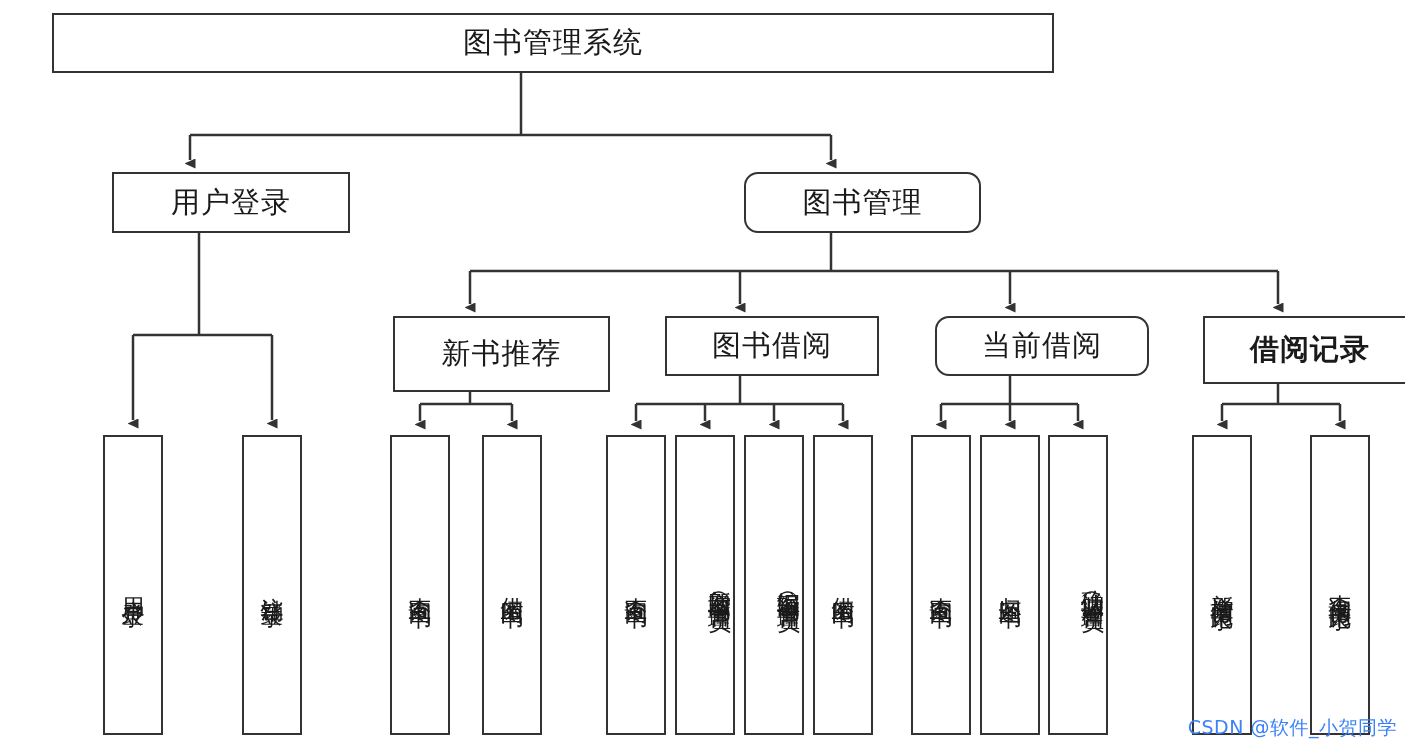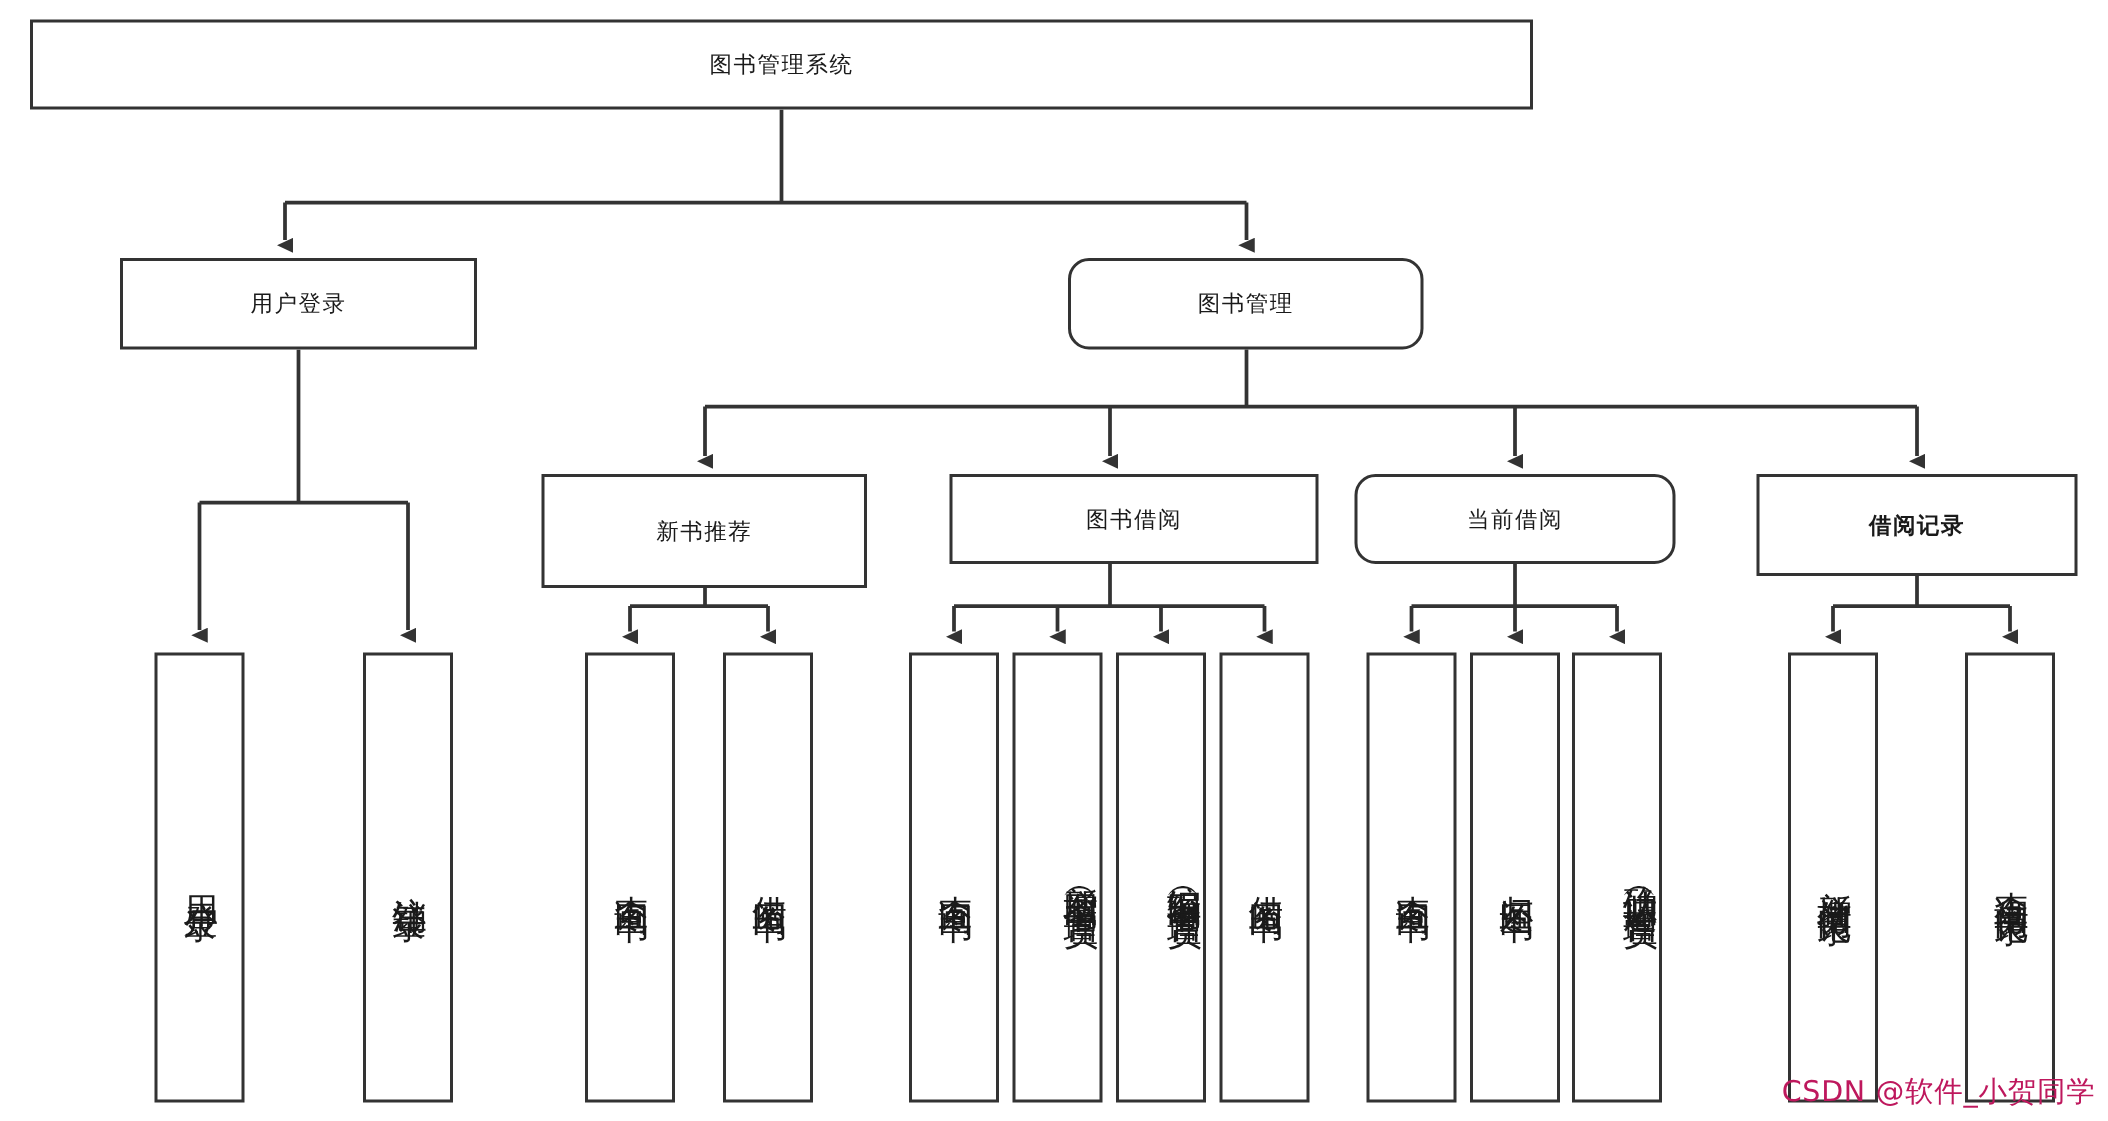--- a/index.html
+++ b/index.html
@@ -29,44 +29,45 @@
     position: absolute;
     box-sizing: border-box;
     background: #ffffff;
     border: 2.5px solid #333333;
     display: flex;
     align-items: center;
     justify-content: center;
     color: #1a1a1a;
   }
   .node.horiz {
-    font-size: 15px;
+    font-size: 29px;
     line-height: 1.1;
     letter-spacing: 1px;
+    margin-left: 32px;
   }
   .node.vert {
     writing-mode: vertical-rl;
     text-orientation: upright;
     font-size: 23px;
     line-height: 1.18;
     letter-spacing: 3px;
     padding-top: 4px;
     padding-bottom: 4px;
     align-items: flex-start;
     justify-content: center;
   }
   .node.vert.centered {
     align-items: center;
   }
   .watermark {
     position: absolute;
     right: 8px;
     bottom: 6px;
     font-size: 19px;
-    color: #be185d;
+    color: #3b82f6;
     letter-spacing: 0.5px;
     white-space: nowrap;
   }
 </style>
 </head>
 <body>
 
 <div id="canvas">
 
   <svg class="wires" viewBox="0 0 1405 747" xmlns="http://www.w3.org/2000/svg">
@@ -126,21 +127,21 @@
   <div class="node horiz" style="left:80px; top:172px; width:238px; height:61px;">
     <span>用户登录</span>
   </div>
   <div class="node horiz" style="left:712px; top:172px; width:237px; height:61px;border-radius:14px;">
     <span>图书管理</span>
   </div>
 
   <div class="node horiz" style="left:361px; top:316px; width:217px; height:76px;">
     <span>新书推荐</span>
   </div>
-  <div class="node horiz" style="left:633px; top:316px; width:246px; height:60px;text-align:right;">
+  <div class="node horiz" style="left:633px; top:316px; width:214px; height:60px;text-align:right;">
     <span>图书借阅</span>
   </div>
   <div class="node horiz" style="left:903px; top:316px; width:214px; height:60px;border-radius:14px;">
     <span>当前借阅</span>
   </div>
   <div class="node horiz" style="left:1171px; top:316px; width:214px; height:68px;font-weight:bold;">
     <span>借阅记录</span>
   </div>
 
   <div class="node vert centered" style="left:103px; top:435px; width:60px; height:300px;">

